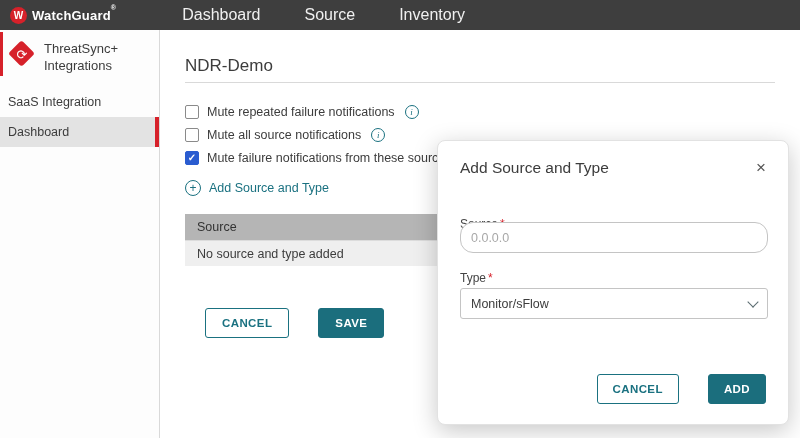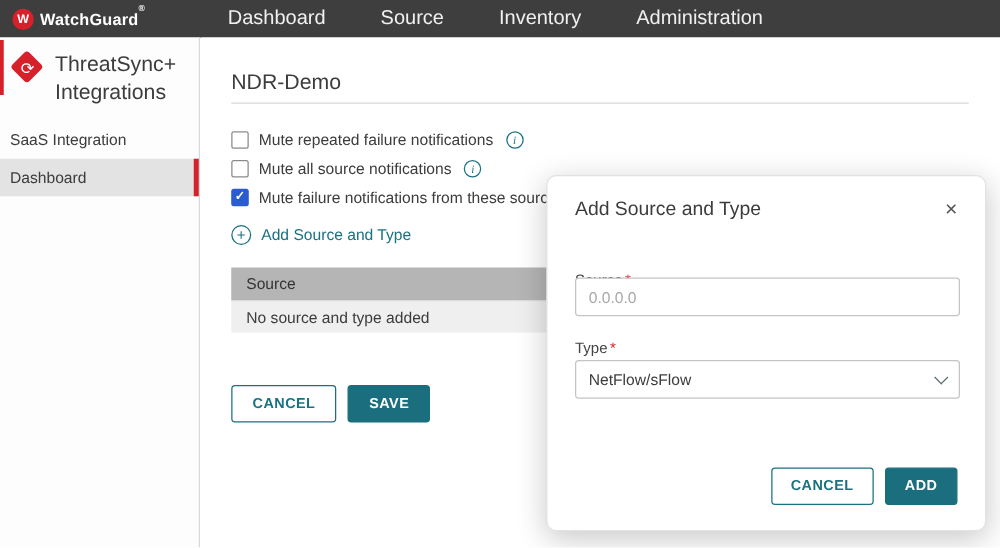--- a/index.html
+++ b/index.html
@@ -16,21 +16,21 @@
   .nav-item { display:flex; align-items:center; padding:0 22px; color:#f0f0f0; font-size:16px; cursor:pointer; }
   .nav-item.active { background:#262626; }
 
   
   .sidebar { position:absolute; left:0; top:30px; width:160px; height:408px; background:#fdfdfd; border-right:1px solid #d9d9d9; }
   .sb-redstrip { position:absolute; left:0; top:2px; width:3px; height:44px; background:#d6212a; }
   .sb-head { display:flex; gap:8px; padding:10px 8px 12px 8px; }
   .sb-icon-wrap { position:relative; width:28px; height:28px; flex:0 0 auto; }
   .sb-diamond { position:absolute; left:4px; top:4px; width:19px; height:19px; background:#d6212a; transform:rotate(45deg); border-radius:3px; }
   .sb-sync { position:absolute; left:0; top:0; width:28px; height:28px; display:flex; align-items:center; justify-content:center; color:#fff; font-size:13px; }
-  .sb-title { font-size:17px; color:#3c3c3c; line-height:1.3; padding-top:1px; }
+  .sb-title { font-size:13px; color:#3c3c3c; line-height:1.3; padding-top:1px; }
   .sb-item { position:relative; padding:8px 8px; font-size:12.5px; color:#3c3c3c; cursor:pointer; }
   .sb-item.selected { background:#e3e3e3; }
   .sb-item.selected .sb-selbar { position:absolute; right:0; top:0; width:4px; height:100%; background:#d6212a; }
 
   
   .main { position:absolute; left:161px; top:30px; width:639px; height:408px; background:#fff; }
   .page-title { position:absolute; left:24px; top:26px; font-size:17px; color:#3c3c3c; font-weight:400; }
   .title-rule { position:absolute; left:24px; top:52px; width:590px; height:1px; background:#d9d9d9; }
 
   .cb-row { position:absolute; left:24px; display:flex; align-items:center; gap:8px; }
@@ -42,21 +42,21 @@
 
   .add-row { position:absolute; left:24px; top:150px; display:flex; align-items:center; gap:8px; cursor:pointer; }
   .plus-ic { width:16px; height:16px; border:1px solid #1a7180; border-radius:50%; color:#1a7180; display:flex; align-items:center; justify-content:center; font-size:12px; line-height:1; }
   .add-label { color:#1a7180; font-size:12.5px; }
 
   .table { position:absolute; left:24px; top:184px; width:590px; }
   .t-head { background:#b5b5b5; height:26px; display:flex; align-items:center; padding:0 12px; font-size:12.5px; color:#333; }
   .t-row { background:#efefef; height:26px; display:flex; align-items:center; padding:0 12px; font-size:12.5px; color:#3c3c3c; border-top:1px solid #dcdcdc; }
 
   .btn-row { position:absolute; left:24px; top:278px; display:flex; gap:9px; }
-  .btn { font-size:11.5px; font-weight:bold; letter-spacing:.4px; border-radius:3px; padding:8px 16px; cursor:pointer; font-family:"Liberation Sans", sans-serif; }
+  .btn { font-size:11.5px; font-weight:bold; letter-spacing:.4px; border-radius:3px; padding:8px 16px; cursor:pointer; font-family:"Liberation Sans", sans-serif;margin-left:20px; }
   .btn.ghost { background:#fff; color:#1a7180; border:1px solid #1a7180; }
   .btn.solid { background:#1b6e7d; color:#fff; border:1px solid #1b6e7d; }
 
   
   .modal { position:absolute; left:437px; top:140px; width:352px; height:285px; background:#fff; border:1px solid #e2e2e2; border-radius:8px; box-shadow:0 6px 24px rgba(0,0,0,.22); z-index:10; }
   .m-title { position:absolute; left:22px; top:18px; font-size:15.5px; color:#3c3c3c; }
   .m-close { position:absolute; right:18px; top:14px; font-size:17px; color:#555; cursor:pointer; line-height:1; padding:4px; }
   .m-field-label { position:absolute; left:22px; font-size:12px; color:#444; }
   .req { color:#d6212a; margin-left:2px; }
   .m-input { position:absolute; left:22px; width:308px; height:31px; border:1px solid #c4c4c4; border-radius:3px; font-size:12.5px; padding:0 10px; color:#3c3c3c; font-family:"Liberation Sans", sans-serif; }
@@ -73,21 +73,20 @@
 
   <div class="topnav">
     <div class="brand">
       <span class="brand-mark">W</span>
       <span class="brand-text"><span>WatchGuard</span><span class="brand-reg">®</span></span>
     </div>
     <div class="nav-items">
       <div class="nav-item">Dashboard</div>
       <div class="nav-item">Source</div>
       <div class="nav-item">Inventory</div>
-      <div class="nav-item">Administration</div>
     </div>
   </div>
 
   <div class="sidebar">
     <div class="sb-redstrip"></div>
     <div class="sb-head">
       <span class="sb-icon-wrap">
         <span class="sb-diamond"></span>
         <span class="sb-sync">⟳</span>
       </span>
@@ -136,27 +135,27 @@
     </div>
   </div>
 
   <div class="modal">
     <div class="m-title">Add Source and Type</div>
     <div class="m-close">×</div>
 
     <div class="m-field-label" style="top:76px;">
       <span>Source</span><span class="req">*</span>
     </div>
-    <input class="m-input" style="top: 81px;" value="" placeholder="0.0.0.0">
+    <input class="m-input" style="top: 81px; border-radius: 13px;" value="" placeholder="0.0.0.0">
 
     <div class="m-field-label" style="top:130px;">
       <span>Type</span><span class="req">*</span>
     </div>
     <div class="m-select" style="top:147px;">
-      <span>NetFlow/sFlow</span>
+      <span>Monitor/sFlow</span>
       <span class="chev"></span>
     </div>
 
     <div class="m-btns">
       <button class="btn ghost small">CANCEL</button>
       <button class="btn solid small">ADD</button>
     </div>
   </div>
 
 </div>

